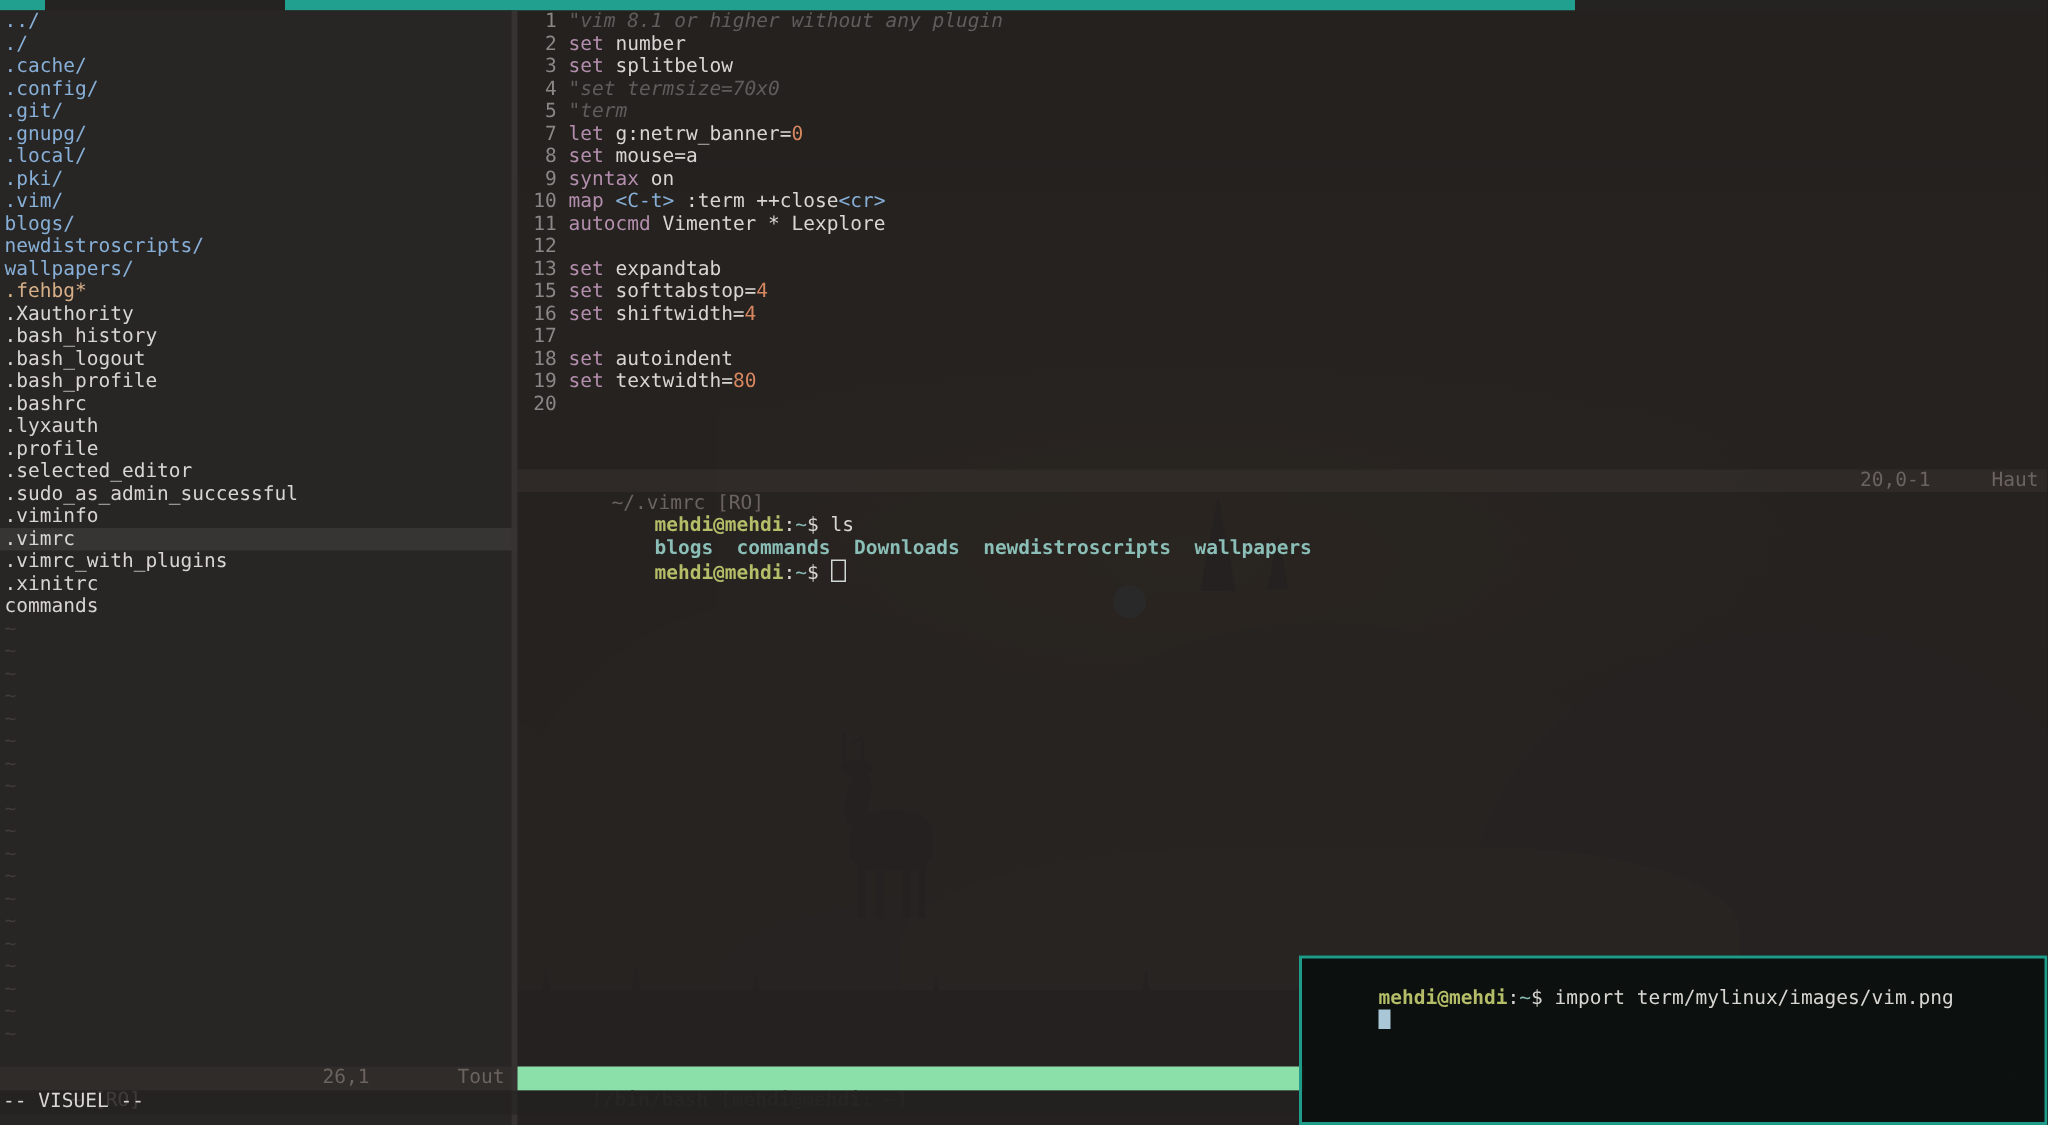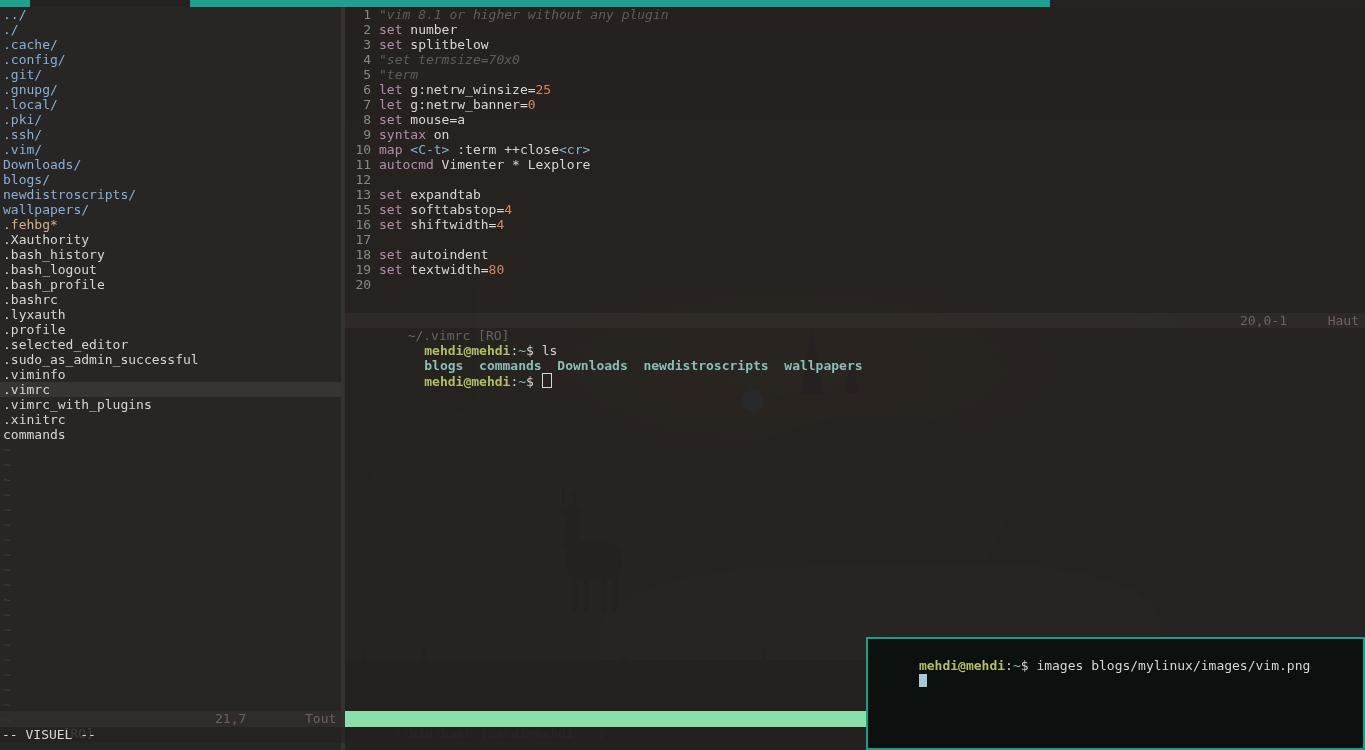--- a/index.html
+++ b/index.html
@@ -67,21 +67,21 @@
   .cmt{color:#5f5d5b;font-style:italic;}
   .num{color:#d7875f;}
   .ident{color:#d8d6d2;}
   .sp{color:#87afd7;}
 
   .vstatus{position:absolute;left:0;top:306px;right:0;height:15px;color:#6b6360;
      background:rgba(60,54,50,.45);white-space:pre;}
   .vstatus .right{position:absolute;right:6px;top:0;padding-left:15px;}
   .vstatus .pos{position:absolute;left:895px;top:0;}
 
-  .shell{position:absolute;left:0;top:321px;right:0;bottom:0;}
+  .shell{position:absolute;left:0;top:321px;right:0;bottom:0;padding-left:12px;}
   .srow{height:15px;white-space:pre;padding-left:1px;}
   .user{color:#b5bd68;font-weight:bold;}
   .colon{color:#d8d6d2;}
   .path{color:#8abeb7;}
   .dollar{color:#d8d6d2;}
   .cmd{color:#d8d6d2;}
   .lsdir{color:#8abeb7;font-weight:bold;}
   .cursor-blk{display:inline-block;width:8px;height:13px;border:1px solid #cfd8d4;
      vertical-align:-2px;}
 
@@ -161,23 +161,21 @@
     <div class="netrw">
       <div id="netrw-list">
           <div class="line"><span class="dirname">../</span></div>
           <div class="line"><span class="dirname">./</span></div>
           <div class="line"><span class="dirname">.cache/</span></div>
           <div class="line"><span class="dirname">.config/</span></div>
           <div class="line"><span class="dirname">.git/</span></div>
           <div class="line"><span class="dirname">.gnupg/</span></div>
           <div class="line"><span class="dirname">.local/</span></div>
           <div class="line"><span class="dirname">.pki/</span></div>
-          <div class="line"><span class="dirname">.ssh/</span></div>
           <div class="line"><span class="dirname">.vim/</span></div>
-          <div class="line"><span class="dirname">Downloads/</span></div>
           <div class="line"><span class="dirname">blogs/</span></div>
           <div class="line"><span class="dirname">newdistroscripts/</span></div>
           <div class="line"><span class="dirname">wallpapers/</span></div>
           <div class="line"><span class="execname">.fehbg*</span></div>
           <div class="line"><span class="filename">.Xauthority</span></div>
           <div class="line"><span class="filename">.bash_history</span></div>
           <div class="line"><span class="filename">.bash_logout</span></div>
           <div class="line"><span class="filename">.bash_profile</span></div>
           <div class="line"><span class="filename">.bashrc</span></div>
           <div class="line"><span class="filename">.lyxauth</span></div>
@@ -216,21 +214,20 @@
     <div class="divider"></div>
 
     <div class="mainpane">
 
       <div class="editor" id="editor-lines">
           <div class="erow"><span class="lnum">1 </span><span class="cmt">"vim 8.1 or higher without any plugin</span></div>
           <div class="erow"><span class="lnum">2 </span><span class="kw">set</span><span class="ident"> number</span></div>
           <div class="erow"><span class="lnum">3 </span><span class="kw">set</span><span class="ident"> splitbelow</span></div>
           <div class="erow"><span class="lnum">4 </span><span class="cmt">"set termsize=70x0</span></div>
           <div class="erow"><span class="lnum">5 </span><span class="cmt">"term</span></div>
-          <div class="erow"><span class="lnum">6 </span><span class="kw">let</span><span class="ident"> g:netrw_winsize</span><span class="ident">=</span><span class="num">25</span></div>
           <div class="erow"><span class="lnum">7 </span><span class="kw">let</span><span class="ident"> g:netrw_banner</span><span class="ident">=</span><span class="num">0</span></div>
           <div class="erow"><span class="lnum">8 </span><span class="kw">set</span><span class="ident"> mouse</span><span class="ident">=</span><span class="ident">a</span></div>
           <div class="erow"><span class="lnum">9 </span><span class="kw">syntax</span><span class="ident"> on</span></div>
           <div class="erow"><span class="lnum">10 </span><span class="kw">map</span><span class="ident"> </span><span class="sp">&lt;C-t&gt;</span><span class="ident"> :term ++close</span><span class="sp">&lt;cr&gt;</span></div>
           <div class="erow"><span class="lnum">11 </span><span class="kw">autocmd</span><span class="ident"> Vimenter * Lexplore</span></div>
           <div class="erow"><span class="lnum">12 </span></div>
           <div class="erow"><span class="lnum">13 </span><span class="kw">set</span><span class="ident"> expandtab</span></div>
           <div class="erow"><span class="lnum">15 </span><span class="kw">set</span><span class="ident"> softtabstop</span><span class="ident">=</span><span class="num">4</span></div>
           <div class="erow"><span class="lnum">16 </span><span class="kw">set</span><span class="ident"> shiftwidth</span><span class="ident">=</span><span class="num">4</span></div>
           <div class="erow"><span class="lnum">17 </span></div>
@@ -255,37 +252,37 @@
         <div class="srow">
           <span class="user">mehdi@mehdi</span><span class="colon">:</span><span class="path">~</span><span class="dollar">$ </span><span class="cursor-blk"></span>
         </div>
       </div>
     </div>
   </div>
 
   <div class="botstatus">
     <div class="bs-left">
       <span>~ [RO]</span>
-      <span class="col">21,7</span>
+      <span class="col">26,1</span>
       <span class="tout">Tout</span>
     </div>
     <div class="bs-green">
       <span>!/bin/bash [mehdi@mehdi: ~]</span>
     </div>
     <div class="bs-right">
       <span class="col">11,0-1</span>
       <span class="tout">Tout</span>
     </div>
   </div>
 
   <div class="modeline">-- VISUEL --</div>
 </div>
 
 <div id="floatwin">
   <div class="inner">
     <div class="frow">
-      <span class="user">mehdi@mehdi</span><span class="colon">:</span><span class="path">~</span><span class="dollar">$ </span><span class="cmd">images blogs/mylinux/images/vim.png</span>
+      <span class="user">mehdi@mehdi</span><span class="colon">:</span><span class="path">~</span><span class="dollar">$ </span><span class="cmd">import term/mylinux/images/vim.png</span>
     </div>
     <div class="frow">
       <span class="cursor-filled"></span>
     </div>
   </div>
 </div>
 
 </body></html>

